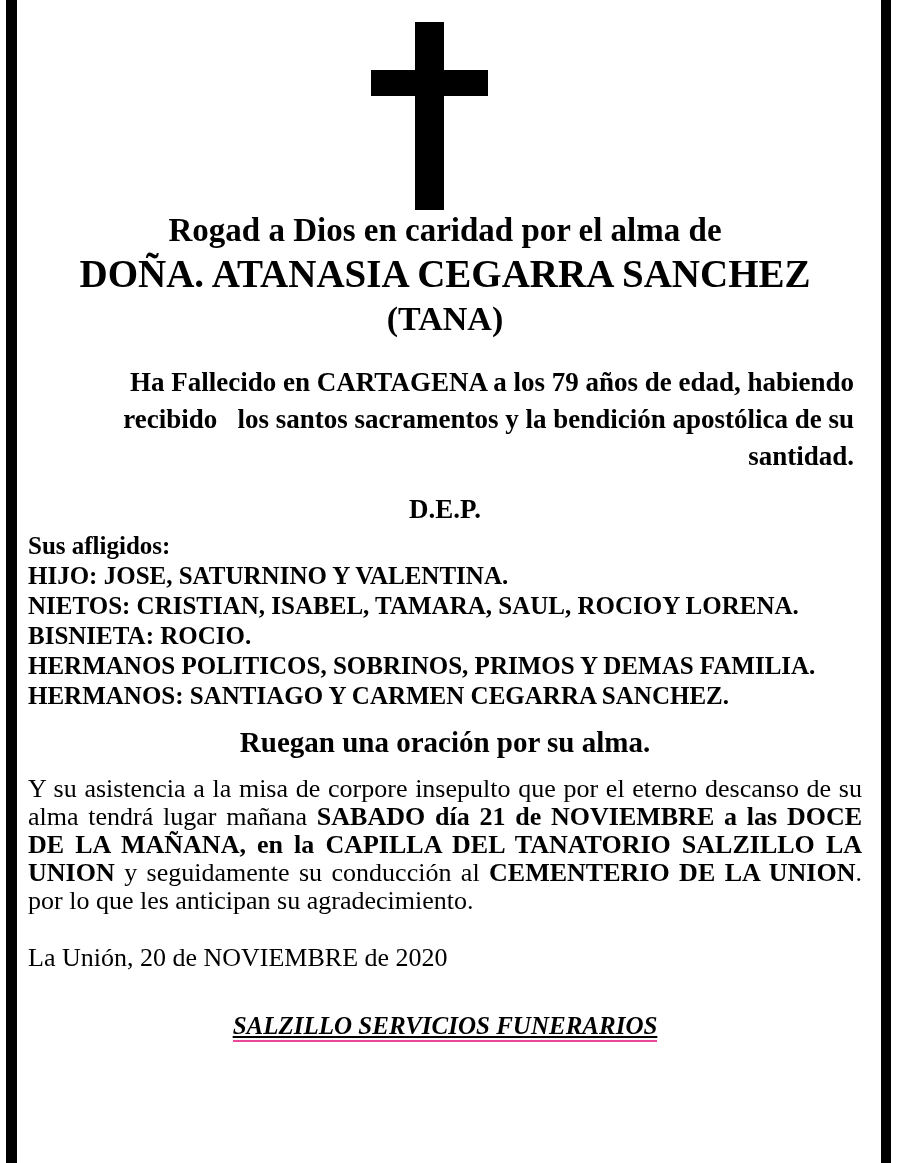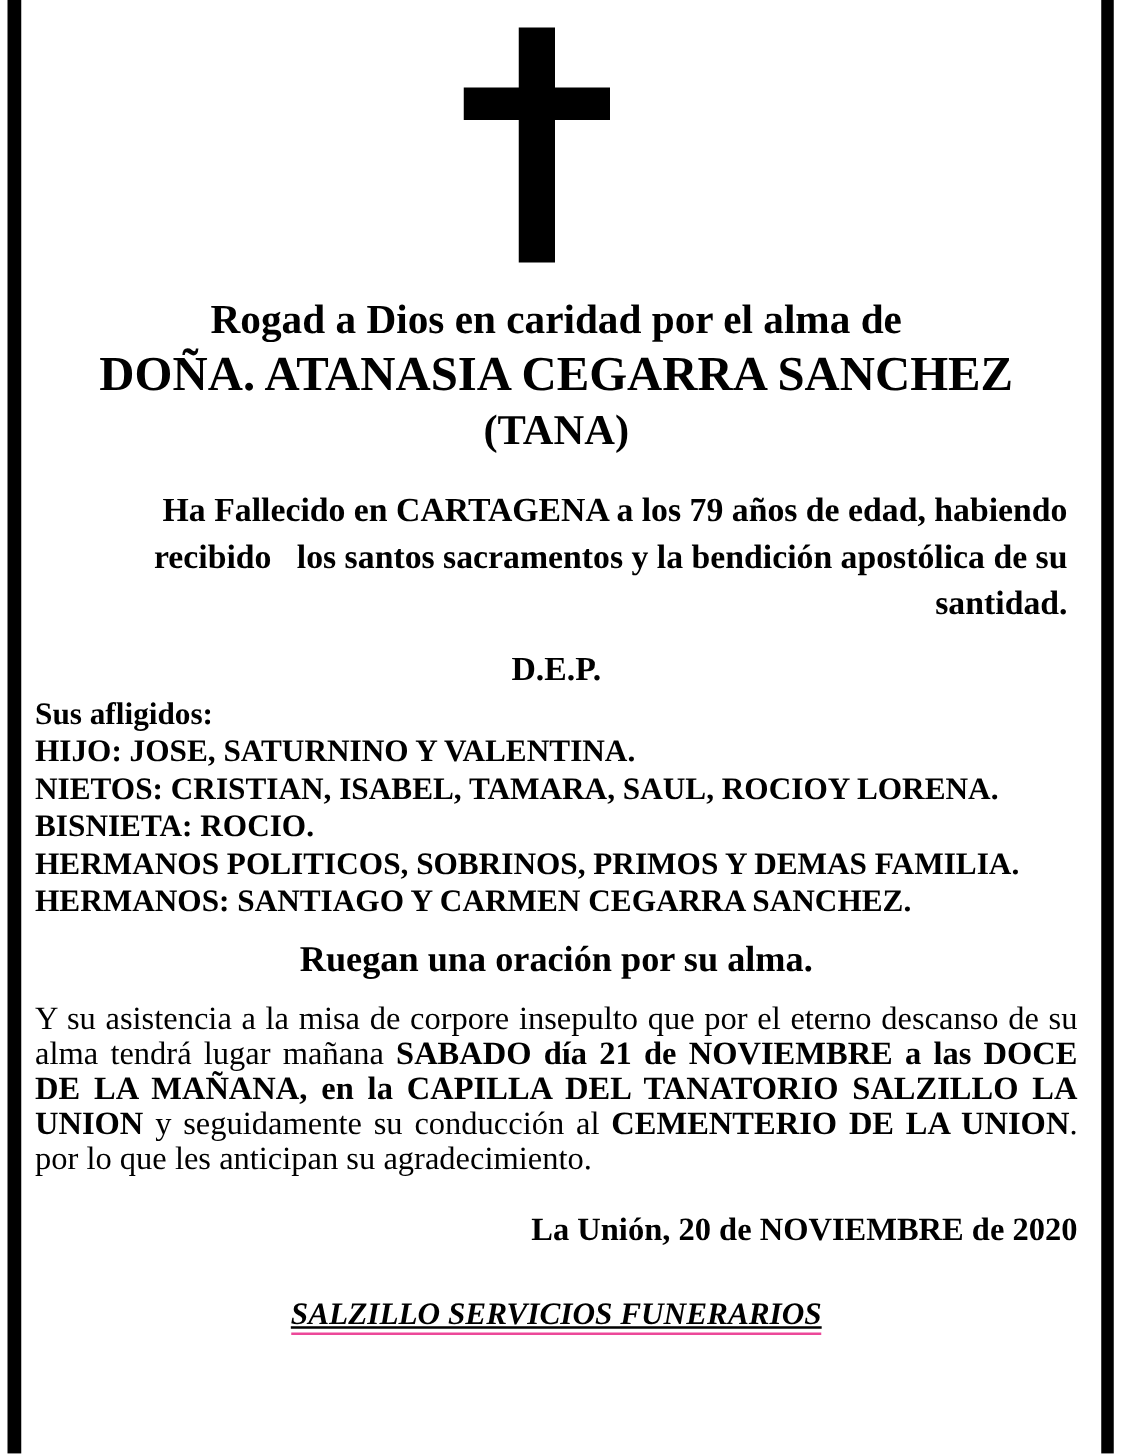--- a/index.html
+++ b/index.html
@@ -47,21 +47,20 @@
     background: #000;
   }
   .cross-h {
     position: absolute;
     left: 0; top: 48px;
     width: 117px; height: 26px;
     background: #000;
   }
 
   .invocation {
-    margin-top: 26px;
     font-size: 33px;
     font-weight: bold;
     line-height: 40px;
     text-align: center;
     white-space: nowrap;
   }
   .deceased-name {
     font-size: 39px;
     font-weight: bold;
     line-height: 48px;
@@ -107,23 +106,23 @@
     margin-top: 15px;
     font-size: 26px;
     line-height: 28px;
     text-align: justify;
   }
   .details .b { font-weight: bold; }
   .details .r { font-weight: normal; }
   .dateline {
     margin-top: 28px;
     font-size: 26px;
-    font-weight: bold;
+    font-weight: normal;
     line-height: 30px;
-    text-align: right;
+    text-align: left;
   }
   .mortuary {
     margin-top: 26px;
     font-size: 26px;
     font-weight: bold;
     line-height: 30px;
     text-align: left;
   }
   .signature {
     margin-top: 38px;

